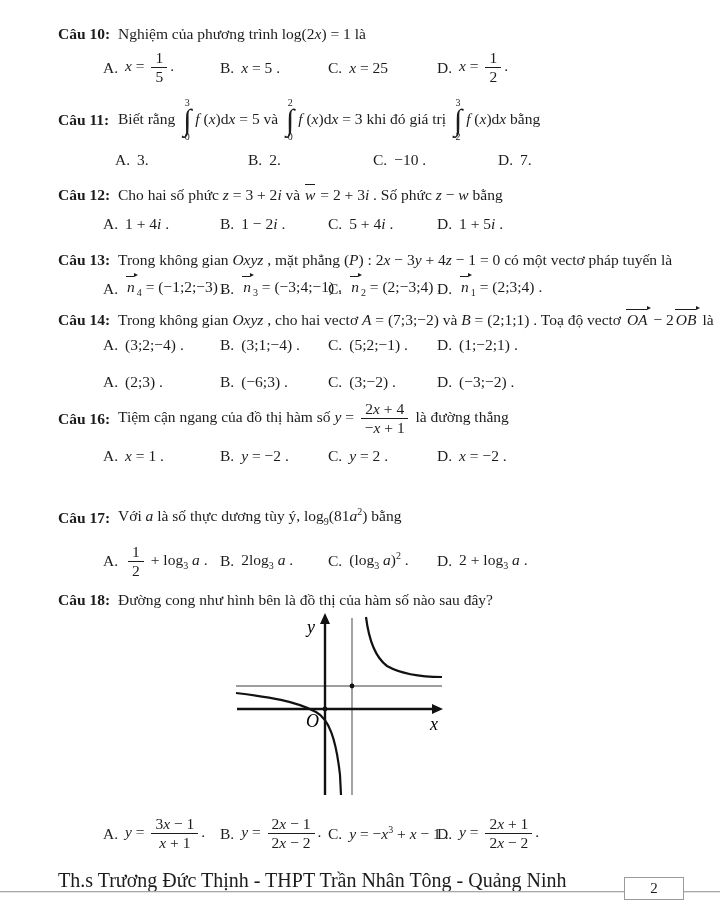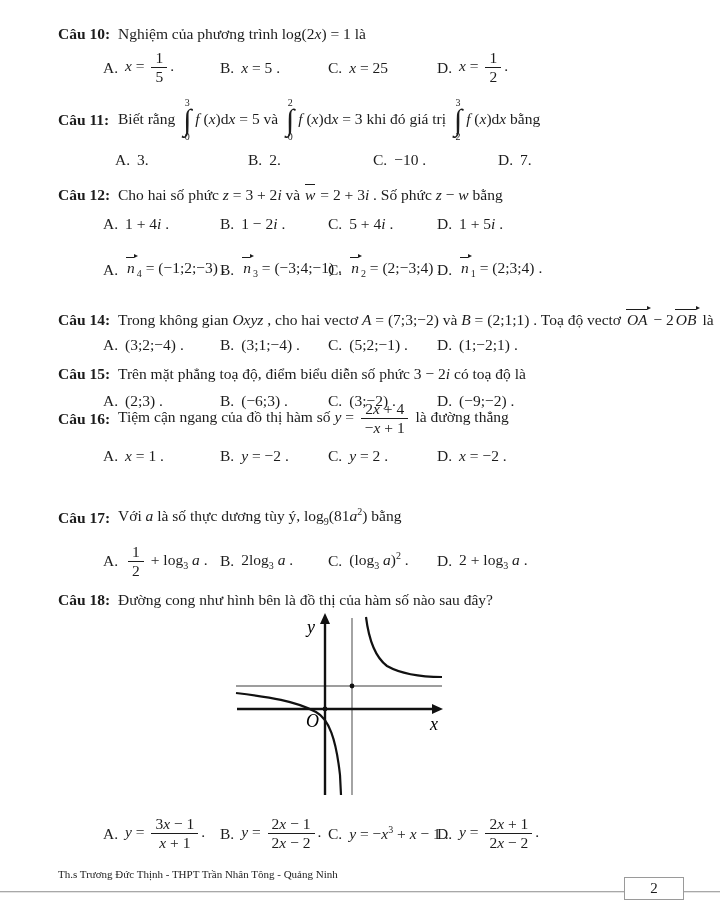--- a/index.html
+++ b/index.html
@@ -37,21 +37,21 @@
   .obar::before{content:"";position:absolute;left:1px;right:1px;top:-1px;border-top:1.2px solid #1c1c1c;}
   .vbar{position:relative;display:inline-block;padding:0 2px;}
   .vbar::before{content:"";position:absolute;left:1px;right:3px;top:-1.5px;border-top:1.2px solid #1c1c1c;}
   .vbar::after{content:"";position:absolute;right:-1px;top:-4px;width:0;height:0;
     border-top:2.5px solid transparent;border-bottom:2.5px solid transparent;border-left:4px solid #1c1c1c;}
   sub{font-size:10px;}
   sup{font-size:10px;}
   .graph-wrap{margin:4px 0 0 234px;width:220px;height:190px;}
   .gtxt{font-style:italic;font-size:18px;font-family:"Liberation Serif",serif;}
   
-  .footer-text{position:absolute;left:58px;top:868px;font-size:11px;}
+  .footer-text{position:absolute;left:58px;top:868px;font-size:20px;}
   .footer-rule{position:absolute;left:0;right:0;top:891px;height:1px;background:#a8a8a8;box-shadow:0 1px 0 #e3e3e3;}
   .page-num-box{position:absolute;left:624px;top:877px;width:58px;height:21px;background:#fff;
     border:1px solid #9a9a9a;display:flex;align-items:center;justify-content:center;font-size:15px;z-index:2;}
 </style>
 </head>
 <body>
 
 <div class="q q10">
   <div class="stem">
     <span class="qlabel">Câu 10:</span>
@@ -139,20 +139,24 @@
         <span class="ot">5 + 4<i>i</i> .</span>
       </span>
     <span class="opt">
         <span class="ol">D.</span>
         <span class="ot">1 + 5<i>i</i> .</span>
       </span>
   </div>
 </div>
 
 <div class="q q13">
+  <div class="stem">
+    <span class="qlabel">Câu 13:</span>
+    <span class="qtext">Trong không gian <i>Oxyz</i> , mặt phẳng (<i>P</i>) : 2<i>x</i> − 3<i>y</i> + 4<i>z</i> − 1 = 0 có một vectơ pháp tuyến là</span>
+  </div>
   <div class="opts mt8">
     <span class="opt">
         <span class="ol">A.</span>
         <span class="ot"><span class="vbar"><i>n</i></span><sub>4</sub> = (−1;2;−3) .</span>
       </span>
     <span class="opt">
         <span class="ol">B.</span>
         <span class="ot"><span class="vbar"><i>n</i></span><sub>3</sub> = (−3;4;−1) .</span>
       </span>
     <span class="opt">
@@ -185,40 +189,36 @@
         <span class="ot">(5;2;−1) .</span>
       </span>
     <span class="opt">
         <span class="ol">D.</span>
         <span class="ot">(1;−2;1) .</span>
       </span>
   </div>
 </div>
 
 <div class="q q15">
-  <div class="stem">
-    <span class="qlabel">Câu 15:</span>
-    <span class="qtext">Trên mặt phẳng toạ độ, điểm biểu diễn số phức 3 − 2<i>i</i>  có toạ độ là</span>
-  </div>
   <div class="opts mt8">
     <span class="opt">
         <span class="ol">A.</span>
         <span class="ot">(2;3) .</span>
       </span>
     <span class="opt">
         <span class="ol">B.</span>
         <span class="ot">(−6;3) .</span>
       </span>
     <span class="opt">
         <span class="ol">C.</span>
         <span class="ot">(3;−2) .</span>
       </span>
     <span class="opt">
         <span class="ol">D.</span>
-        <span class="ot">(−9;−2) .</span>
+        <span class="ot">(−3;−2) .</span>
       </span>
   </div>
 </div>
 
 <div class="q q16">
   <div class="stem">
     <span class="qlabel">Câu 16:</span>
     <span class="qtext">Tiệm cận ngang của đồ thị hàm số <i>y</i> = <span class="fr">
           <span class="nu">2<i>x</i> + 4</span>
           <span class="de">−<i>x</i> + 1</span>

